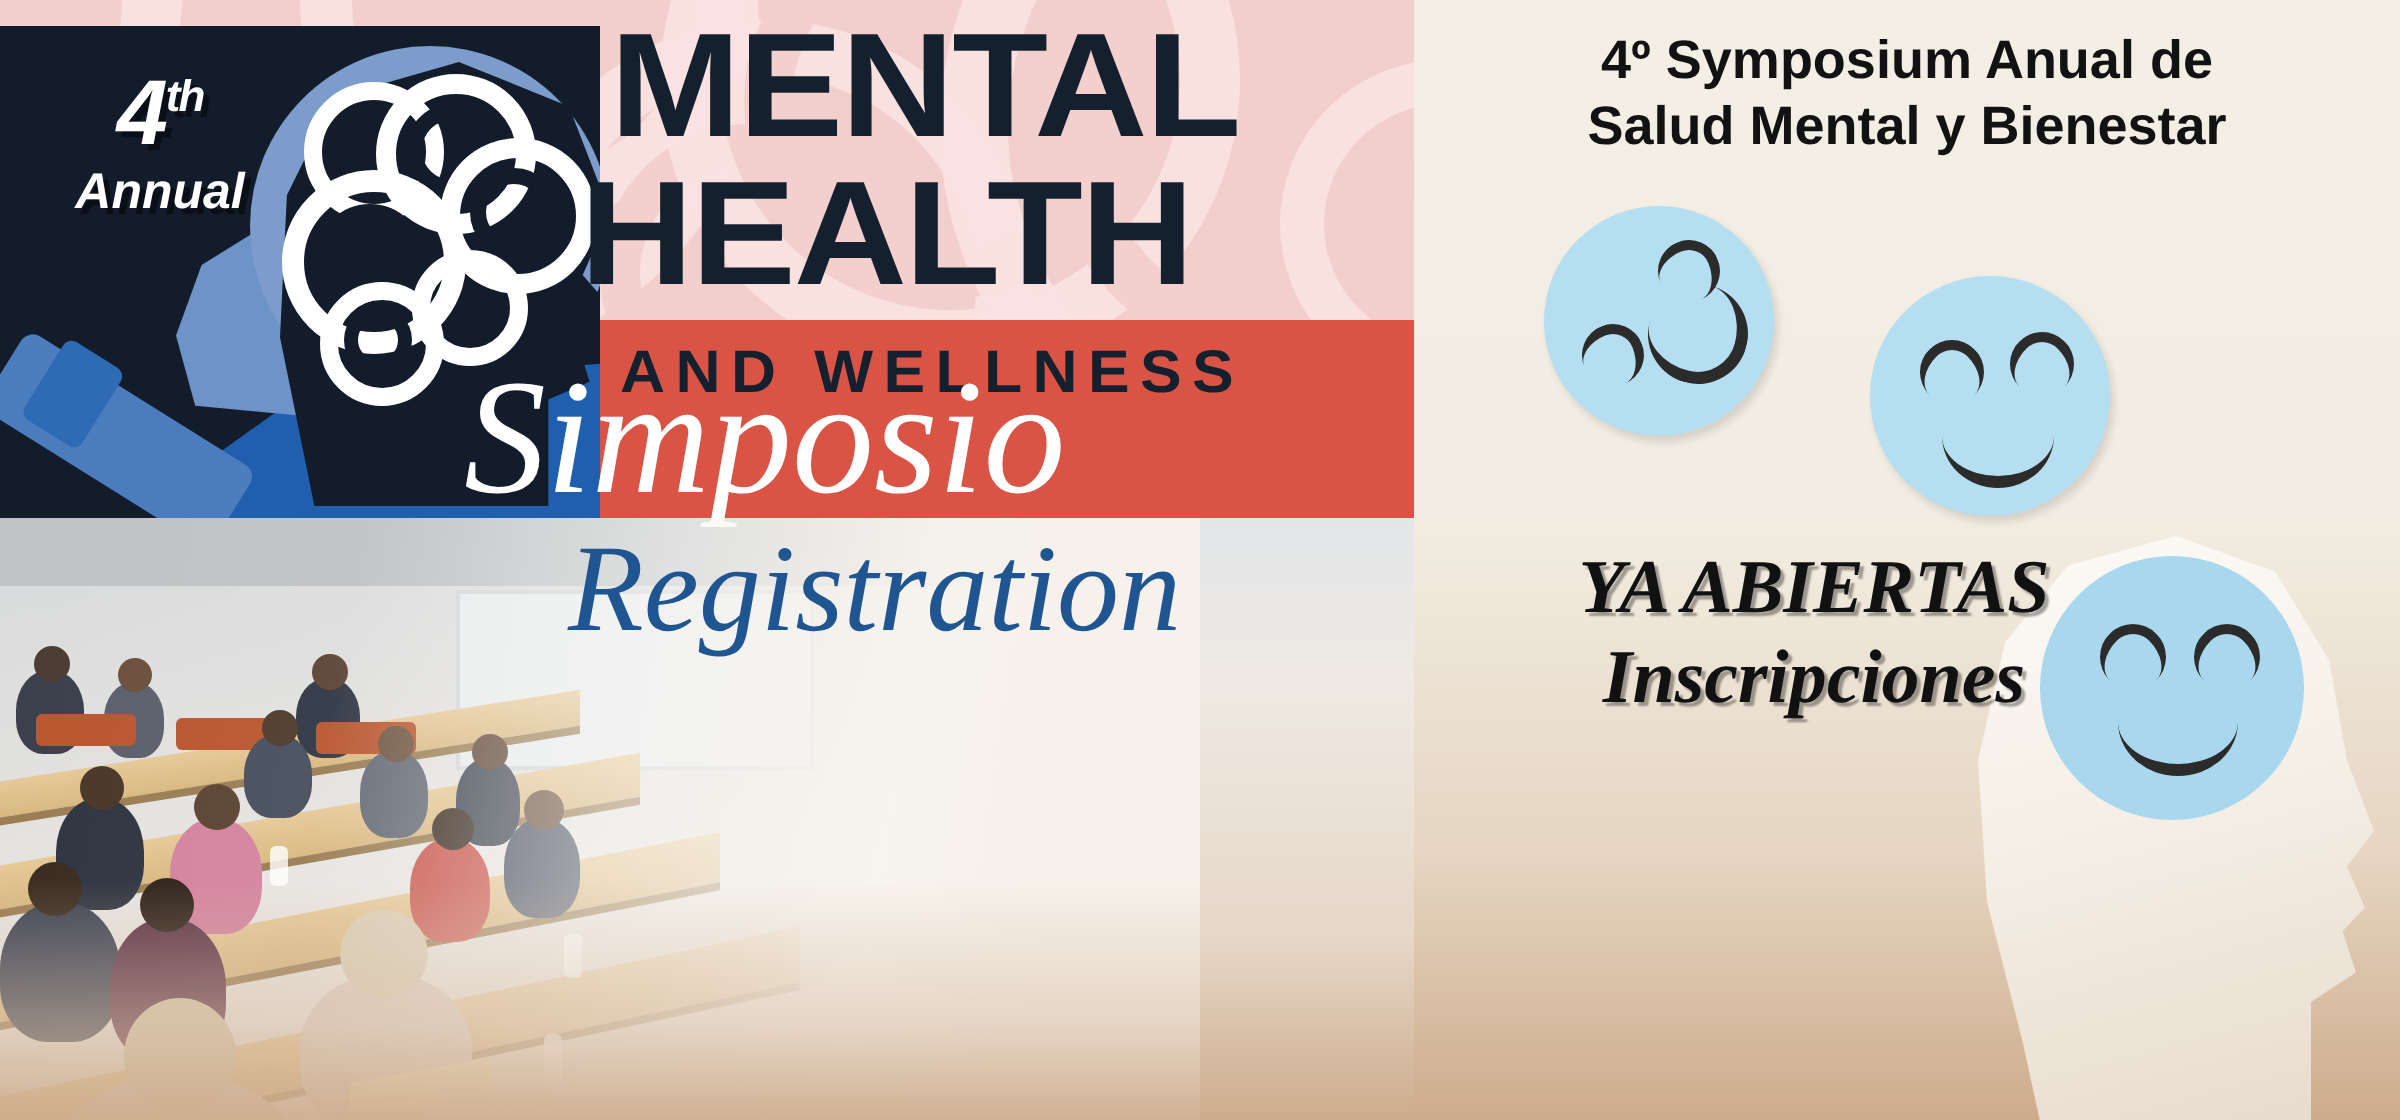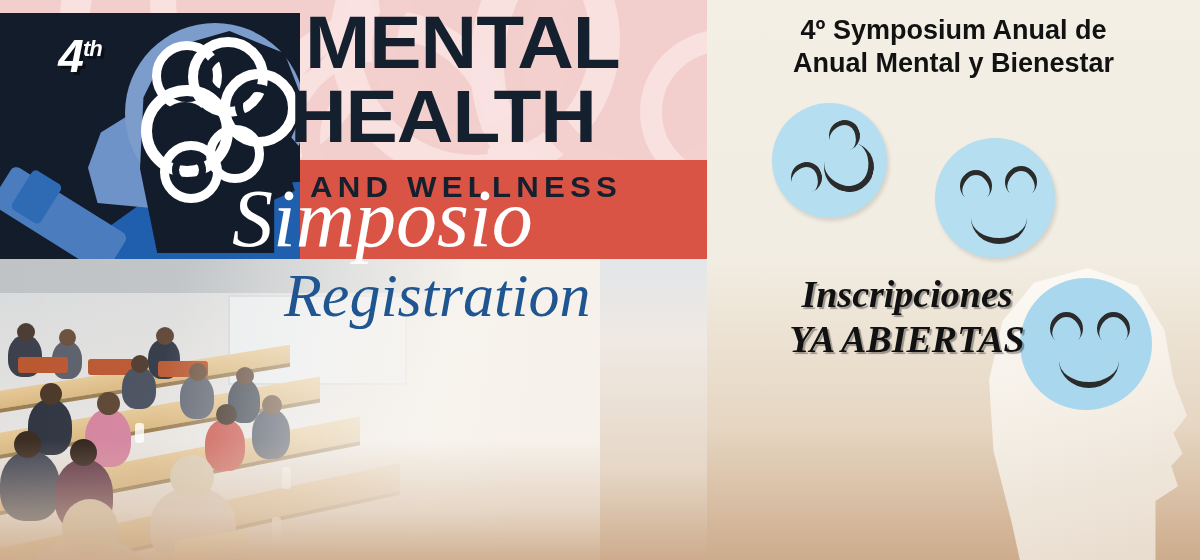--- a/index.html
+++ b/index.html
@@ -319,53 +319,54 @@
       <div class="spiral sp5"></div>
       <div class="spiral sp6"></div>
       <div class="spiral sp7"></div>
       <div class="spiral sp8"></div>
       <div class="spiral sp9"></div>
       <div class="spiral sp10"></div>
       <div class="spiral sp11"></div>
 
       <div class="annual-badge">
         <div class="annual-num"><span>4</span><sup>th</sup></div>
+        <div class="annual-word">Annual</div>
       </div>
     </div>
 
     <div class="t-mental">MENTAL</div>
     <div class="t-health">HEALTH</div>
     <div class="t-andwell">AND WELLNESS</div>
     <div class="t-symposium">Simposio</div>
 
     <div class="t-registration">Registration</div>
   </div>
 
   <div id="right-panel">
 
     <div class="es-title">
       <div>4º Symposium Anual de</div>
-      <div>Anual Mental y Bienestar</div>
+      <div>Salud Mental y Bienestar</div>
     </div>
 
     <div class="blue-circle bc-left"></div>
     <div class="eye l-eye1"></div>
     <div class="eye l-eye2"></div>
     <div class="mouth l-mouth"></div>
 
     <div class="blue-circle bc-right"></div>
     <div class="eye r-eye1"></div>
     <div class="eye r-eye2"></div>
     <div class="mouth r-mouth"></div>
 
     <div class="head-paper"></div>
     <div class="head-brain"></div>
     <div class="h-eye1"></div>
     <div class="h-eye2"></div>
     <div class="h-mouth"></div>
 
     <div class="es-sub">
+      <div>YA ABIERTAS</div>
       <div>Inscripciones</div>
-      <div>YA ABIERTAS</div>
     </div>
   </div>
 
 </div>
 
 </body></html>

